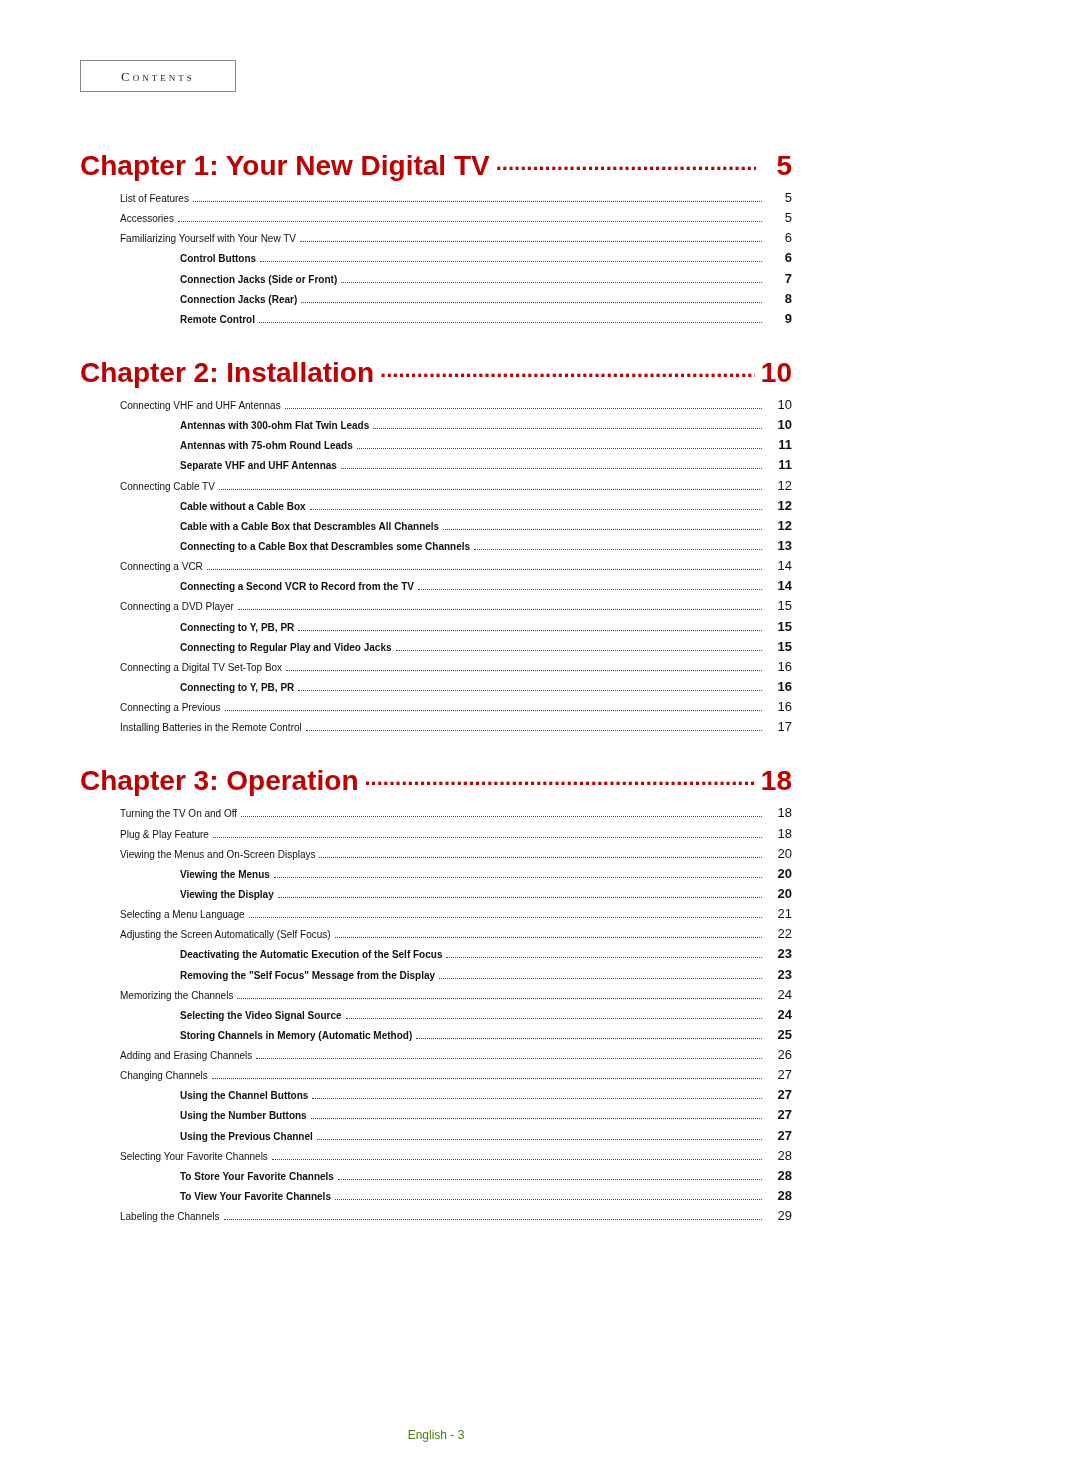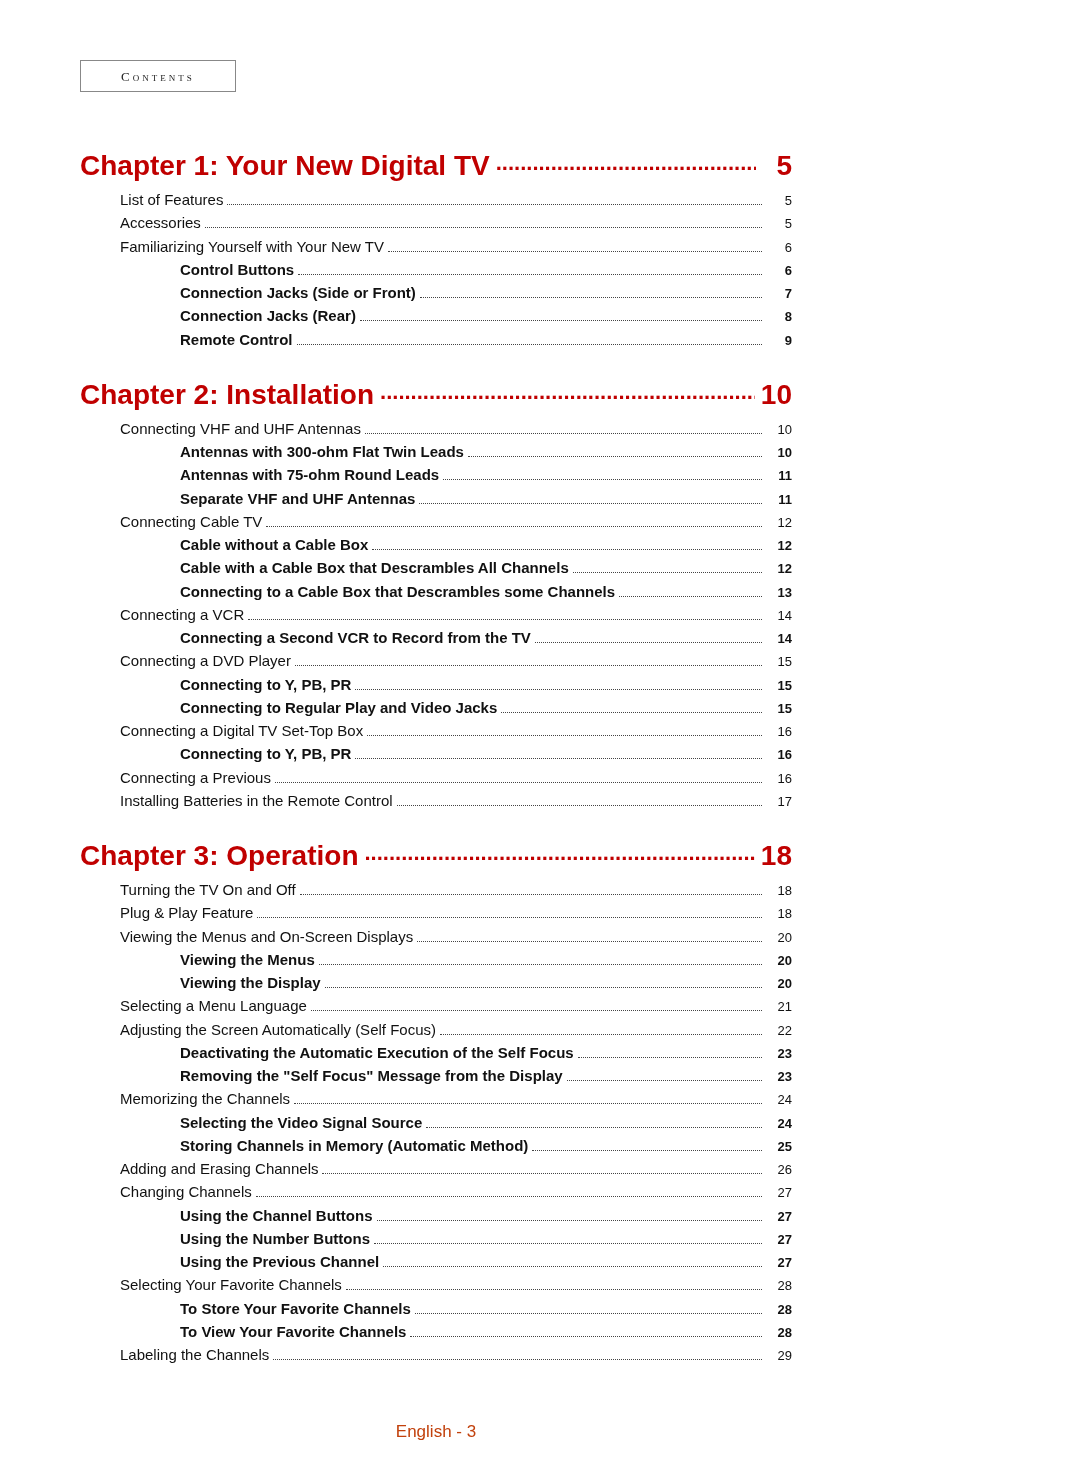--- a/index.html
+++ b/index.html
@@ -80,21 +80,21 @@
       padding-left: 40px;
     }
 
     .toc-entry.level2 {
       padding-left: 100px;
       font-weight: bold;
     }
 
     .toc-entry .entry-text {
       white-space: nowrap;
-      font-size: 15px;
+      font-size: 10px;
     }
 
     .toc-entry .dots-fill {
       flex: 1;
       border-bottom: 1px dotted #444;
       margin: 0 4px;
       margin-bottom: 3px;
       min-width: 10px;
     }
 
@@ -104,22 +104,22 @@
       font-size: 13px;
       white-space: nowrap;
     }
 
     .footer {
       position: absolute;
       bottom: 40px;
       left: 0;
       right: 0;
       text-align: center;
-      font-size: 17px;
-      color: #c2410c;
+      font-size: 12px;
+      color: #4d7c0f;
     }
   </style>
 </head>
 <body>
 
 <div class="page">
 
   
   <div class="contents-box">
     <span class="contents-title">Contents</span>

